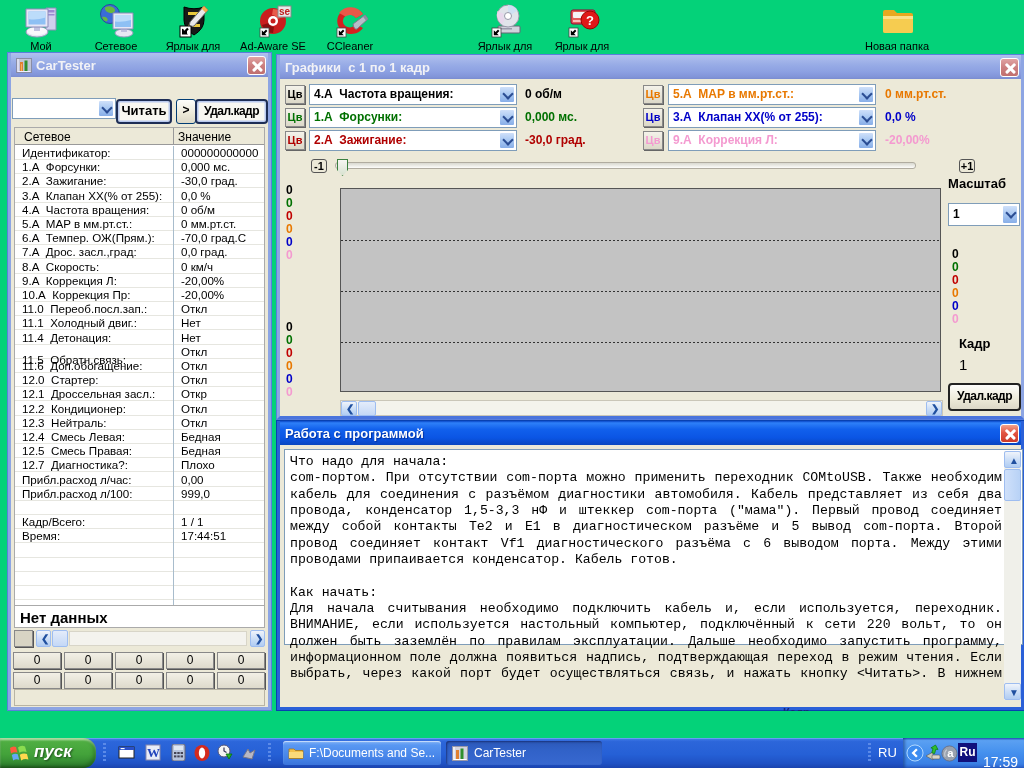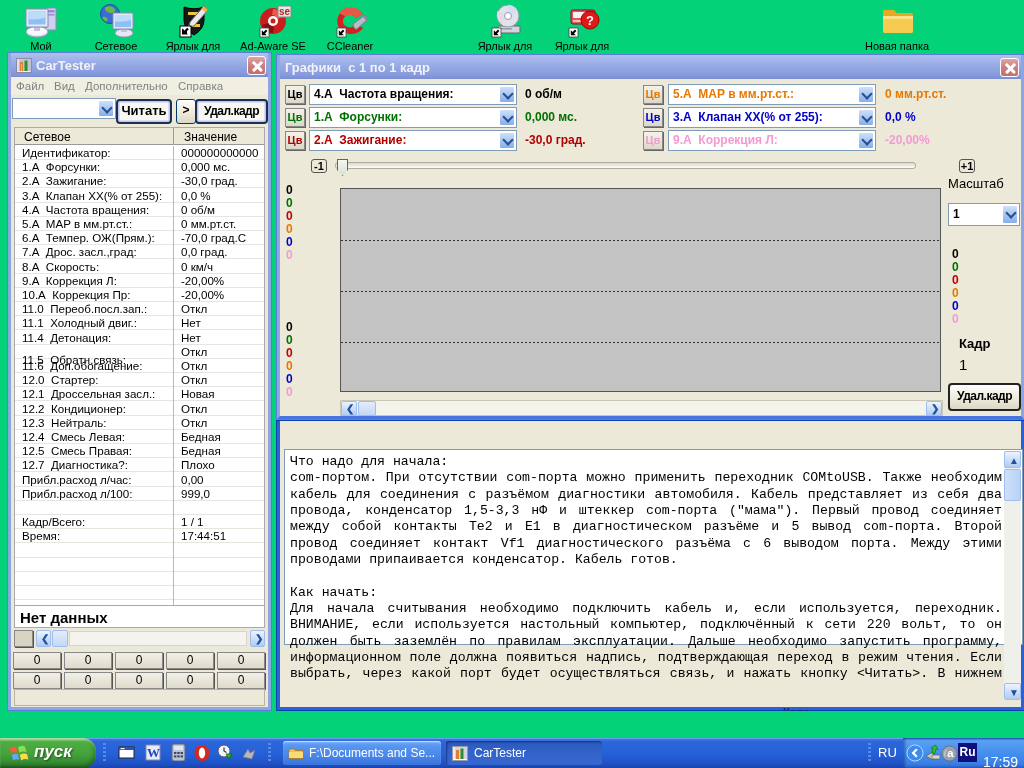--- a/index.html
+++ b/index.html
@@ -189,21 +189,21 @@
   <div class="abs" style="left:60px;top:321px;width:603px;height:16px;background:#f4f3ec;border:1px solid #cac6b8">
     <div class="sbtn" style="left:0;top:0;width:16px;height:15px">
           <span class="arw" style="left:4px;top:1px">❮</span>
         </div>
     <div class="sbtn" style="left:17px;top:0;width:18px;height:15px;background:linear-gradient(180deg,#e4ecfa,#c4d8f6)"></div>
     <div class="sbtn" style="right:0;top:0;width:16px;height:15px">
           <span class="arw" style="left:4px;top:1px">❯</span>
         </div>
   </div>
 
-  <div class="abs" style="left:668px;top:97px;font-weight:normal;font-size:13px">Масштаб</div>
+  <div class="abs" style="left:668px;top:97px;font-weight:bold;font-size:13px">Масштаб</div>
   <div class="combo" style="left:668px;top:124px;width:72px;height:23px;color:#000;line-height:20px">1<span class="da"></span></div>
   <div class="abs zz" style="left:672px;top:169px;color:#000">0</div>
   <div class="abs zz" style="left:672px;top:182px;color:#007000">0</div>
   <div class="abs zz" style="left:672px;top:195px;color:#c00000">0</div>
   <div class="abs zz" style="left:672px;top:208px;color:#e87800">0</div>
   <div class="abs zz" style="left:672px;top:221px;color:#0000c8">0</div>
   <div class="abs zz" style="left:672px;top:234px;color:#f49ad0">0</div>
   <div class="abs" style="left:679px;top:257px;font-weight:bold;font-size:13px">Кадр</div>
   <div class="abs" style="left:679px;top:277px;font-size:15px">1</div>
   <div class="btn" style="left:668px;top:304px;width:73px;height:28px;border:2px solid #222;border-radius:4px;font-weight:bold;font-size:12px;line-height:22px;letter-spacing:-0.5px">Удал.кадр</div>
@@ -216,38 +216,32 @@
         <path d="M2 1 v12.5 h12.5" stroke="#eef" fill="none" stroke-width="1.2"></path>
         <rect x="4" y="4" width="3" height="9" fill="#e08030"></rect>
         <rect x="8.5" y="2.5" width="3" height="10.5" fill="#2f8f2f"></rect>
         <rect x="5" y="6" width="1" height="7" fill="#f4b060"></rect>
       </svg>CarTester<div class="xbtn mut">
         <span class="xa"></span>
         <span class="xb"></span>
       </div></div>
 <div id="cart-body" style="position:absolute;left:0;top:24px;right:0;bottom:0;background:#ece9d8">
 
-  <div style="position:absolute;left:0;top:0;width:100%;height:18px;background:#f1efe2;color:#828282;font-size:11.5px">
-    <span style="position:absolute;left:5px;top:3px">Файл</span>
-    <span style="position:absolute;left:43px;top:3px">Вид</span>
-    <span style="position:absolute;left:74px;top:3px">Дополнительно</span>
-    <span style="position:absolute;left:167px;top:3px">Справка</span>
-  </div>
 
   <div class="combo" style="left:1px;top:21px;width:104px;height:21px;font-weight:normal">
         <span class="da"></span>
       </div>
   <div class="btn" style="left:105px;top:22px;width:56px;height:25px;border:2px solid #1e2e56;font-weight:bold;font-size:13px;line-height:20px;border-radius:4px;background:#f8f7f1;box-shadow:inset 0 0 0 1.5px #b9c9ee">Читать</div>
   <div class="btn" style="left:165px;top:22px;width:20px;height:25px;font-weight:bold;font-size:12px;line-height:20px">&gt;</div>
   <div class="btn" style="left:184px;top:22px;width:73px;height:25px;border:2px solid #1e2e56;font-weight:bold;font-size:12px;line-height:20px;border-radius:4px;letter-spacing:-0.5px;background:#f8f7f1;box-shadow:inset 0 0 0 1.5px #b9c9ee">Удал.кадр</div>
 
   <div style="position:absolute;left:3px;top:50px;width:251px;height:479px;background:#fff;border:1px solid #aaa">
     <div style="position:absolute;left:0;top:0;width:100%;height:17px;background:#ece9d8;border-bottom:1px solid #999;font-size:12px">
       <span style="position:absolute;left:9px;top:2px">Сетевое</span>
-      <span style="position:absolute;left:169px;top:2px">Значение</span>
+      <span style="position:absolute;left:163px;top:2px">Значение</span>
       <span style="position:absolute;left:158px;top:0;width:1px;height:17px;background:#999"></span>
     </div>
     <div id="trows" style="position:absolute;left:0;top:18px;width:100%">
 <div class="row" style="top:0.0px">
             <span style="position:absolute;left:7px;top:0">Идентификатор:</span>
             <span style="position:absolute;left:166px;top:0">000000000000</span>
           </div>
 <div class="row" style="top:14.2px">
             <span style="position:absolute;left:7px;top:0">1.А&nbsp; Форсунки:</span>
             <span style="position:absolute;left:166px;top:0">0,000 мс.</span>
@@ -307,21 +301,21 @@
 <div class="row" style="top:213.0px">
             <span style="position:absolute;left:7px;top:0">11.6&nbsp; Доп.обогащение:</span>
             <span style="position:absolute;left:166px;top:0">Откл</span>
           </div>
 <div class="row" style="top:227.2px">
             <span style="position:absolute;left:7px;top:0">12.0&nbsp; Стартер:</span>
             <span style="position:absolute;left:166px;top:0">Откл</span>
           </div>
 <div class="row" style="top:241.4px">
             <span style="position:absolute;left:7px;top:0">12.1&nbsp; Дроссельная засл.:</span>
-            <span style="position:absolute;left:166px;top:0">Новая</span>
+            <span style="position:absolute;left:166px;top:0">Откр</span>
           </div>
 <div class="row" style="top:255.6px">
             <span style="position:absolute;left:7px;top:0">12.2&nbsp; Кондиционер:</span>
             <span style="position:absolute;left:166px;top:0">Откл</span>
           </div>
 <div class="row" style="top:269.8px">
             <span style="position:absolute;left:7px;top:0">12.3&nbsp; Нейтраль:</span>
             <span style="position:absolute;left:166px;top:0">Откл</span>
           </div>
 <div class="row" style="top:284.0px">
@@ -405,20 +399,24 @@
 <div class="btnk" style="left:102px;top:20px;width:48px;height:17px;font-size:12px;line-height:15px;background:linear-gradient(180deg,#f2f0e6,#dedacc)">0</div>
 <div class="btnk" style="left:153px;top:20px;width:48px;height:17px;font-size:12px;line-height:15px;background:linear-gradient(180deg,#f2f0e6,#dedacc)">0</div>
 <div class="btnk" style="left:204px;top:20px;width:48px;height:17px;font-size:12px;line-height:15px;background:linear-gradient(180deg,#f2f0e6,#dedacc)">0</div>
 </div>
 
   <div style="position:absolute;left:3px;top:612px;width:251px;height:17px;background:#ece9d8;border:1px solid #b8b4a4"></div>
 </div>
 </div>
 
 <div class="win" id="w-rab" style="left:277px;top:421px;width:747px;height:289px;border-color:#2a60d8;box-shadow:0 0 0 1px #0840b0">
+<div class="tbar active">Работа с программой<div class="xbtn red">
+        <span class="xa"></span>
+        <span class="xb"></span>
+      </div></div>
 <div id="rab-body" style="position:absolute;left:0;top:24px;right:0;bottom:0;background:#ece9d8">
   <div style="position:absolute;left:4px;top:4px;width:739px;height:196px;background:#fff;border:1px solid #7f9db9">
     <div id="rtext" style="position:absolute;left:5px;top:4px;width:712px;font-family:'Liberation Mono',monospace;font-size:13.2px;line-height:16.35px;color:#000">
       <div class="p">Что надо для начала:</div>
       <div class="j">com-портом. При отсутствии com-порта можно применить переходник COMtoUSB. Также необходим</div>
       <div class="j">кабель для соединения с разъёмом диагностики автомобиля. Кабель представляет из себя два</div>
       <div class="j">провода, конденсатор 1,5-3,3 нФ и штеккер com-порта ("мама"). Первый провод соединяет</div>
       <div class="j">между собой контакты Те2 и Е1 в диагностическом разъёме и 5 вывод com-порта. Второй</div>
       <div class="j">провод соединяет контакт Vf1 диагностического разъёма с 6 выводом порта. Между этими</div>
       <div class="p">проводами припаивается конденсатор. Кабель готов.</div>

